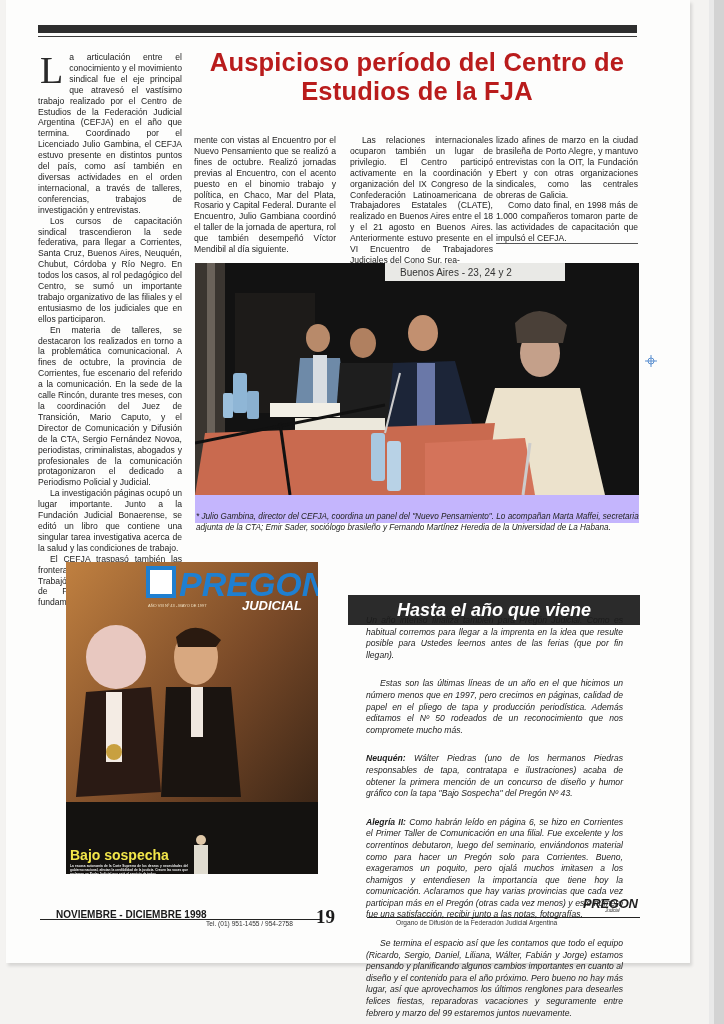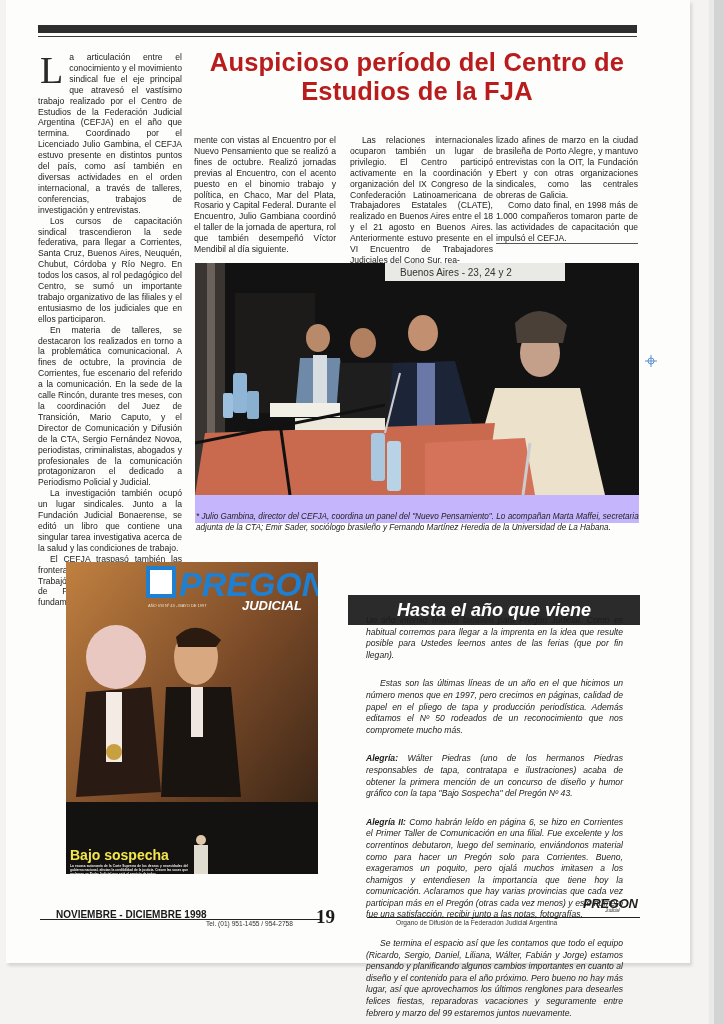--- a/index.html
+++ b/index.html
@@ -120,21 +120,21 @@
 
 <div class="topbar"></div>
 <div class="topline"></div>
 
 <div class="headline">Auspicioso período del Centro de Estudios de la FJA</div>
 
 <div class="col col1">
   <p class="first"><span class="dropcap">L</span><span>a articulación entre el conocimiento y el movimiento sindical fue el eje principal que atravesó el vastísimo trabajo realizado por el Centro de Estudios de la Federación Judicial Argentina (CEFJA) en el año que termina. Coordinado por el Licenciado Julio Gambina, el CEFJA estuvo presente en distintos puntos del país, como así también en diversas actividades en el orden internacional, a través de talleres, conferencias, trabajos de investigación y entrevistas.</span></p>
   <p>Los cursos de capacitación sindical trascendieron la sede federativa, para llegar a Corrientes, Santa Cruz, Buenos Aires, Neuquén, Chubut, Córdoba y Río Negro. En todos los casos, al rol pedagógico del Centro, se sumó un importante trabajo organizativo de las filiales y el entusiasmo de los judiciales que en ellos participaron.</p>
   <p>En materia de talleres, se destacaron los realizados en torno a la problemática comunicacional. A fines de octubre, la provincia de Corrientes, fue escenario del referido a la comunicación. En la sede de la calle Rincón, durante tres meses, con la coordinación del Juez de Transición, Mario Caputo, y el Director de Comunicación y Difusión de la CTA, Sergio Fernández Novoa, periodistas, criminalistas, abogados y profesionales de la comunicación protagonizaron el dedicado a Periodismo Policial y Judicial.</p>
-  <p>La investigación también ocupó un lugar sindicales. Junto a la Fundación Judicial Bonaerense, se editó un libro que contiene una singular tarea investigativa acerca de la salud y las condiciones de trabajo.</p>
+  <p>La investigación páginas ocupó un lugar importante. Junto a la Fundación Judicial Bonaerense, se editó un libro que contiene una singular tarea investigativa acerca de la salud y las condiciones de trabajo.</p>
   <p>El CEFJA traspasó también las fronteras judiciales y nacionales. Trabajó activamente junto al Instituto de Formación de la CTA, fundamental-</p>
 </div>
 
 <div class="col col2">
   <p class="first">mente con vistas al Encuentro por el Nuevo Pensamiento que se realizó a fines de octubre. Realizó jornadas previas al Encuentro, con el acento puesto en el binomio trabajo y política, en Chaco, Mar del Plata, Rosario y Capital Federal. Durante el Encuentro, Julio Gambiana coordinó el taller de la jornada de apertura, rol que también desempeñó Víctor Mendibil al día siguiente.</p>
 </div>
 
 <div class="col col3">
   <p>Las relaciones internacionales ocuparon también un lugar de privilegio. El Centro participó activamente en la coordinación y organización del IX Congreso de la Confederación Latinoamericana de Trabajadores Estatales (CLATE), realizado en Buenos Aires entre el 18 y el 21 agosto en Buenos Aires. Anteriormente estuvo presente en el VI Encuentro de Trabajadores Judiciales del Cono Sur, rea-</p>
 </div>
@@ -220,21 +220,21 @@
     <circle cx="135" cy="278" r="5" fill="#e0c8a8"></circle>
     <text x="4" y="298" font-family="Liberation Sans, sans-serif" font-size="14" font-weight="bold" fill="#f2e64a">Bajo sospecha</text>
   </svg>
   <div style="position:absolute;left:4px;top:302px;width:118px;font-size:3.2px;line-height:4px;color:#eee;font-weight:bold;text-align:justify;">La escasa autonomía de la Corte Suprema de los deseos y necesidades del gobierno nacional, afectan la credibilidad de la justicia. Crecen las voces que reclaman un Poder Judicial que esté al servicio de todos</div>
 </div>
 
 <div class="box-title">Hasta el año que viene</div>
 <div class="box-text">
   <p>Un año intenso finaliza también para Pregón Judicial. Como es habitual corremos para llegar a la imprenta en la idea que resulte posible para Ustedes leernos antes de las ferias (que por fin llegan).</p>
   <p class="ind">Estas son las últimas líneas de un año en el que hicimos un número menos que en 1997, pero crecimos en páginas, calidad de papel en el pliego de tapa y producción periodística. Además editamos el Nº 50 rodeados de un reconocimiento que nos compromete mucho más.</p>
-  <p class="gap"><span class="lab">Alegría:</span><span> Wálter Piedras (uno de los hermanos Piedras responsables de tapa, contratapa e ilustraciones) acaba de obtener la primera mención de un concurso de diseño y humor gráfico con la tapa "Bajo Sospecha" del Pregón Nº 43.</span></p>
+  <p class="gap"><span class="lab">Neuquén:</span><span> Wálter Piedras (uno de los hermanos Piedras responsables de tapa, contratapa e ilustraciones) acaba de obtener la primera mención de un concurso de diseño y humor gráfico con la tapa "Bajo Sospecha" del Pregón Nº 43.</span></p>
   <p class="gap"><span class="lab">Alegría II:</span><span> Como habrán leído en página 6, se hizo en Corrientes el Primer Taller de Comunicación en una filial. Fue excelente y los correntinos debutaron, luego del seminario, enviándonos material como para hacer un Pregón solo para Corrientes. Bueno, exageramos un poquito, pero ojalá muchos imitasen a los chamigos y entendiesen la importancia que tiene hoy la comunicación. Aclaramos que hay varias provincias que cada vez participan más en el Pregón (otras cada vez menos) y este número fue una satisfacción, recibir junto a las notas, fotografías.</span></p>
   <p class="gap ind">Se termina el espacio así que les contamos que todo el equipo (Ricardo, Sergio, Daniel, Liliana, Wálter, Fabián y Jorge) estamos pensando y planificando algunos cambios importantes en cuanto al diseño y el contenido para el año próximo. Pero bueno no hay más lugar, así que aprovechamos los últimos renglones para desearles felices fiestas, reparadoras vacaciones y seguramente entre febrero y marzo del 99 estaremos juntos nuevamente.</p>
   <p class="signoff">Un gran abrazo ¡¡FELICIDADES!!</p>
 </div>
 
 <div class="foot-date">NOVIEMBRE - DICIEMBRE 1998</div>
 <div class="foot-line-left"></div>
 <div class="foot-tel">Tel. (01) 951-1455 / 954-2758</div>
 <div class="foot-page">19</div>
 <div class="foot-line-right"></div>

